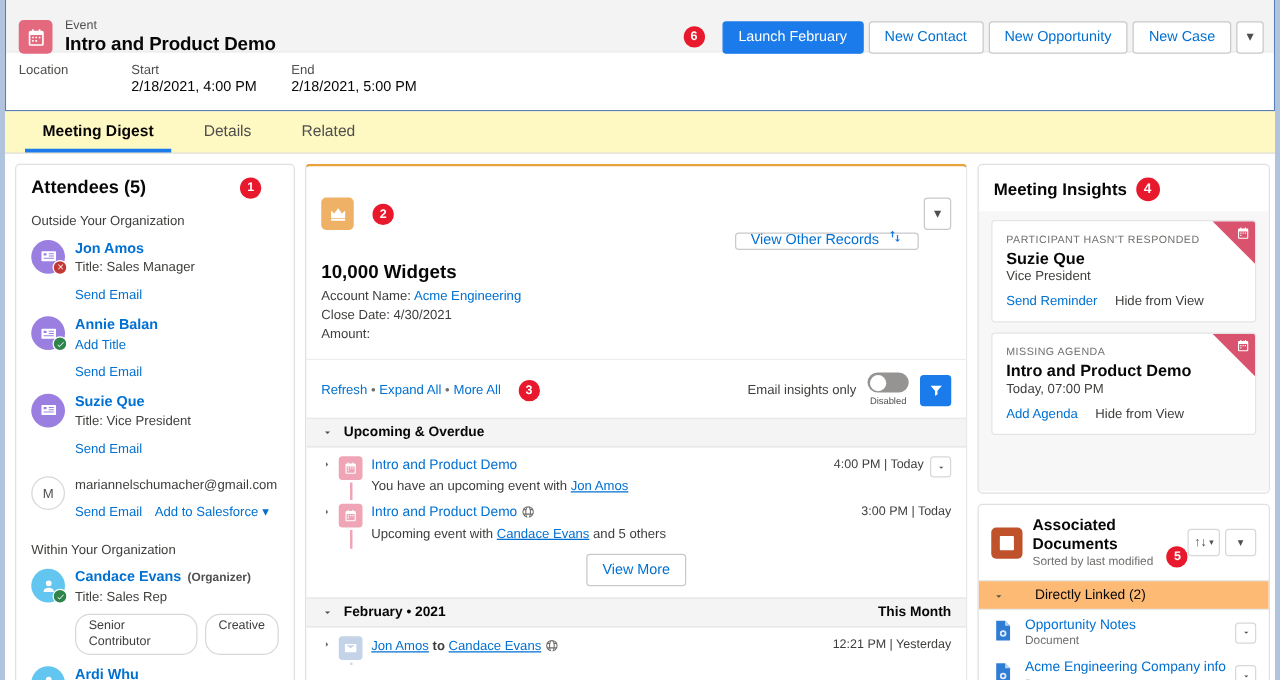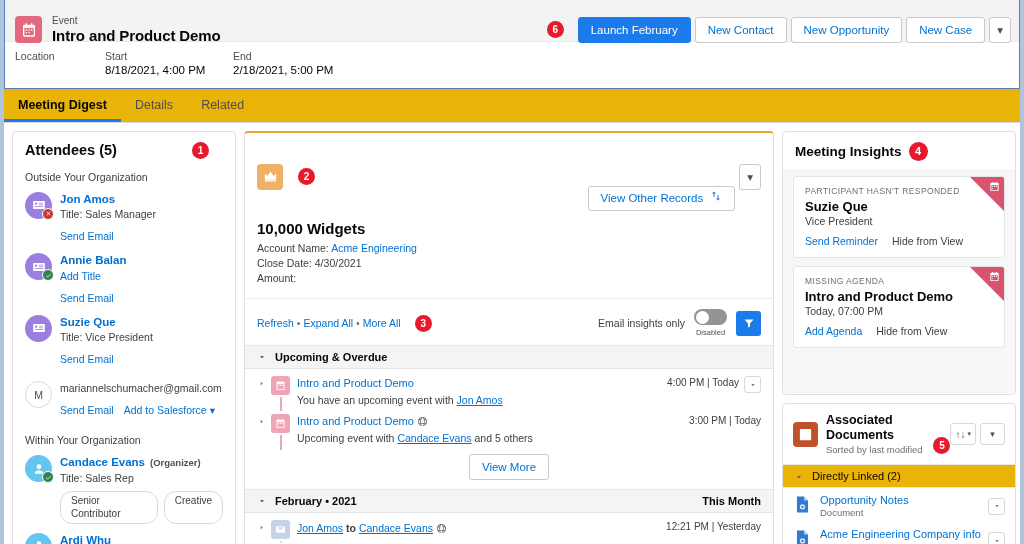--- a/index.html
+++ b/index.html
@@ -58,21 +58,21 @@
     display:flex;padding:7px 10px 9px 10px;border-top:1px solid #e8e8e8;
     background:#fff;
   }
   .fld{line-height:1.35;}
   .fld-lbl{font-size:10.5px;color:#514f4d;}
   .fld-val{font-size:11.5px;color:#080707;}
   .fld.loc{width:90px;}
   .fld.start{width:128px;}
   
   .tabs{
-    display:flex;gap:0;padding:0 0;background:#eab308;
+    display:flex;gap:12px;padding:0 16px;background:#fef9c3;
     border-bottom:1px solid #dddbda;
   }
   .tab{
     font-size:12.5px;color:#514f4d;padding:9px 14px 7px 14px;cursor:pointer;
     border-bottom:3px solid transparent;
   }
   .tab.active{color:#080707;font-weight:bold;border-bottom-color:#1b7bea;}
   
   .body{
     display:flex;gap:8px;padding:8px 4px 0 8px;background:#fff;
@@ -116,21 +116,21 @@
   .col-mid{flex:1 1 auto;height:436px;overflow:hidden;border-top:2px solid #e8a33d;display:flex;flex-direction:column;}
   .opp{padding:10px 12px 12px;border-bottom:1px solid #ededed;}
   .opp-row1{display:flex;align-items:center;}
   .crown{
     width:26px;height:26px;border-radius:4px;background:#efb166;
     display:flex;align-items:center;justify-content:center;
   }
   .crown svg{width:15px;height:15px;fill:#fff;}
   .opp-row1 .badge{margin-left:15px;}
   .opp-row1 .right{margin-left:auto;display:flex;align-items:center;}
-  .btn.vor{display:flex;align-items:center;gap:7px;height:25px;line-height:23px;margin-top:43px;}
+  .btn.vor{display:flex;align-items:center;gap:7px;height:14px;line-height:23px;margin-top:43px;}
   .btn.vor svg{width:12px;height:12px;fill:#1b7bea;}
   .opp-name{font-size:15px;font-weight:bold;color:#080707;margin-top:9px;}
   .opp-flds{margin-top:4px;line-height:1.45;font-size:10.5px;color:#3e3e3c;}
   
   .act-bar{display:flex;align-items:center;padding:10px 12px 8px;}
   .act-links{font-size:10.5px;color:#0070d2;}
   .act-links .sep{color:#706e6b;margin:0 3px;}
   .act-bar .badge{margin-left:14px;}
   .act-right{margin-left:auto;display:flex;align-items:center;gap:9px;}
   .toggle-label{font-size:10.5px;color:#3e3e3c;}
@@ -215,22 +215,22 @@
   .doc-htxt{margin-left:8px;line-height:1.25;}
   .doc-title{font-size:12.5px;font-weight:bold;color:#080707;}
   .doc-sub{font-size:9.5px;color:#706e6b;}
   .doc-head .badge{margin-left:3px;align-self:flex-end;margin-bottom:2px;}
   .doc-hbtns{margin-left:auto;display:flex;gap:4px;}
   .sq-btn{
     height:22px;min-width:25px;border:1px solid #d8d8d8;border-radius:3px;background:#fff;
     display:flex;align-items:center;justify-content:center;gap:2px;padding:0 4px;
   }
   .doc-group{
-    background:#eab308;border-top:1px solid #e8e8e8;border-bottom:1px solid #e8e8e8;
-    display:flex;align-items:flex-end;padding:5px 11px;
+    background:#fdba74;border-top:1px solid #e8e8e8;border-bottom:1px solid #e8e8e8;
+    display:flex;align-items:flex-end;padding:5px 11px;gap:16px;
   }
   .doc-group span{font-size:11px;color:#080707;margin-left:8px;}
   .doc-row{display:flex;align-items:center;padding:5px 10px 3px;}
   .file-ico{width:19px;height:23px;flex:0 0 19px;margin-right:8px;}
   .doc-txt{line-height:1.3;min-width:0;}
   .doc-name{font-size:11px;color:#0070d2;}
   .doc-type{font-size:9.5px;color:#706e6b;}
   .doc-row .mini-caret{margin-left:auto;}
 </style>
 </head>
@@ -258,21 +258,21 @@
         <button class="btn caret">▾</button>
       </div>
     </div>
     <div class="hdr-fields">
       <div class="fld loc">
         <div class="fld-lbl">Location</div>
         <div class="fld-val"></div>
       </div>
       <div class="fld start">
         <div class="fld-lbl">Start</div>
-        <div class="fld-val">8/18/2021, 4:00 PM</div>
+        <div class="fld-val">2/18/2021, 4:00 PM</div>
       </div>
       <div class="fld">
         <div class="fld-lbl">End</div>
         <div class="fld-val">2/18/2021, 5:00 PM</div>
       </div>
     </div>
   </div>
 
   <div class="tabs" id="tabs">
       <div class="tab active">Meeting Digest</div>

